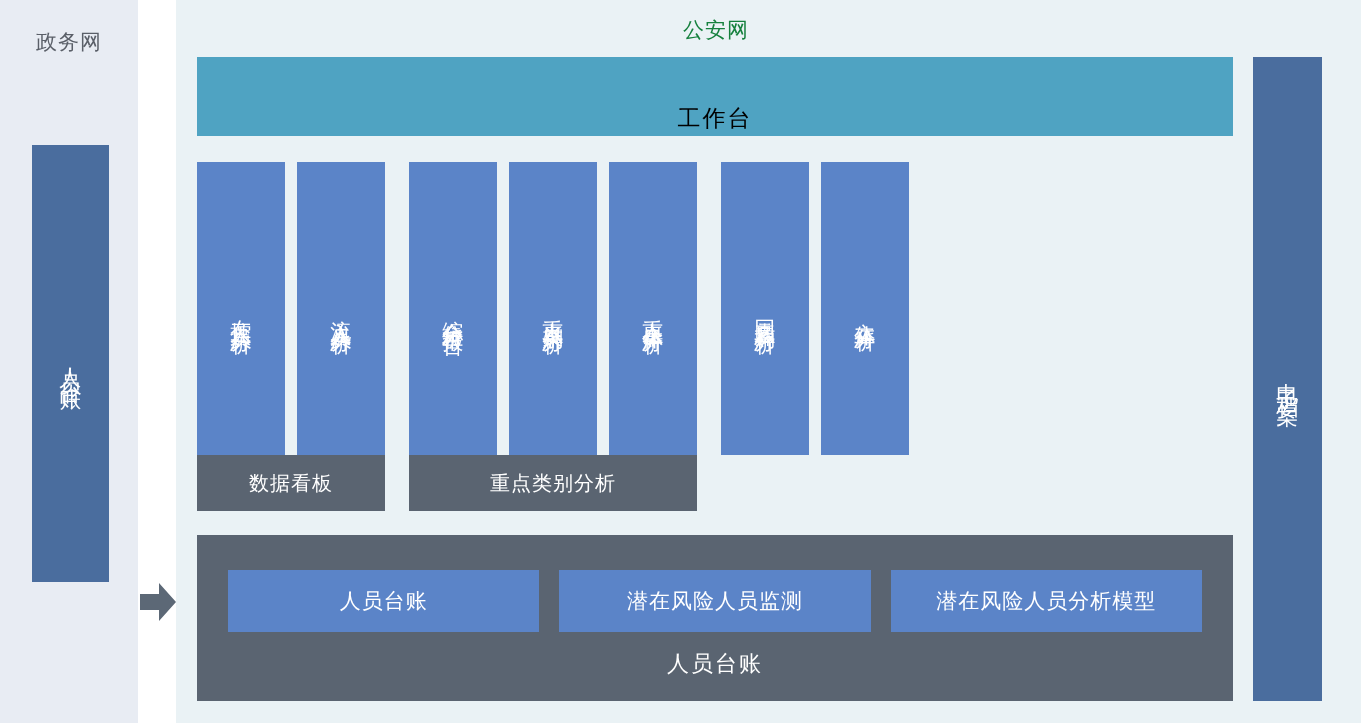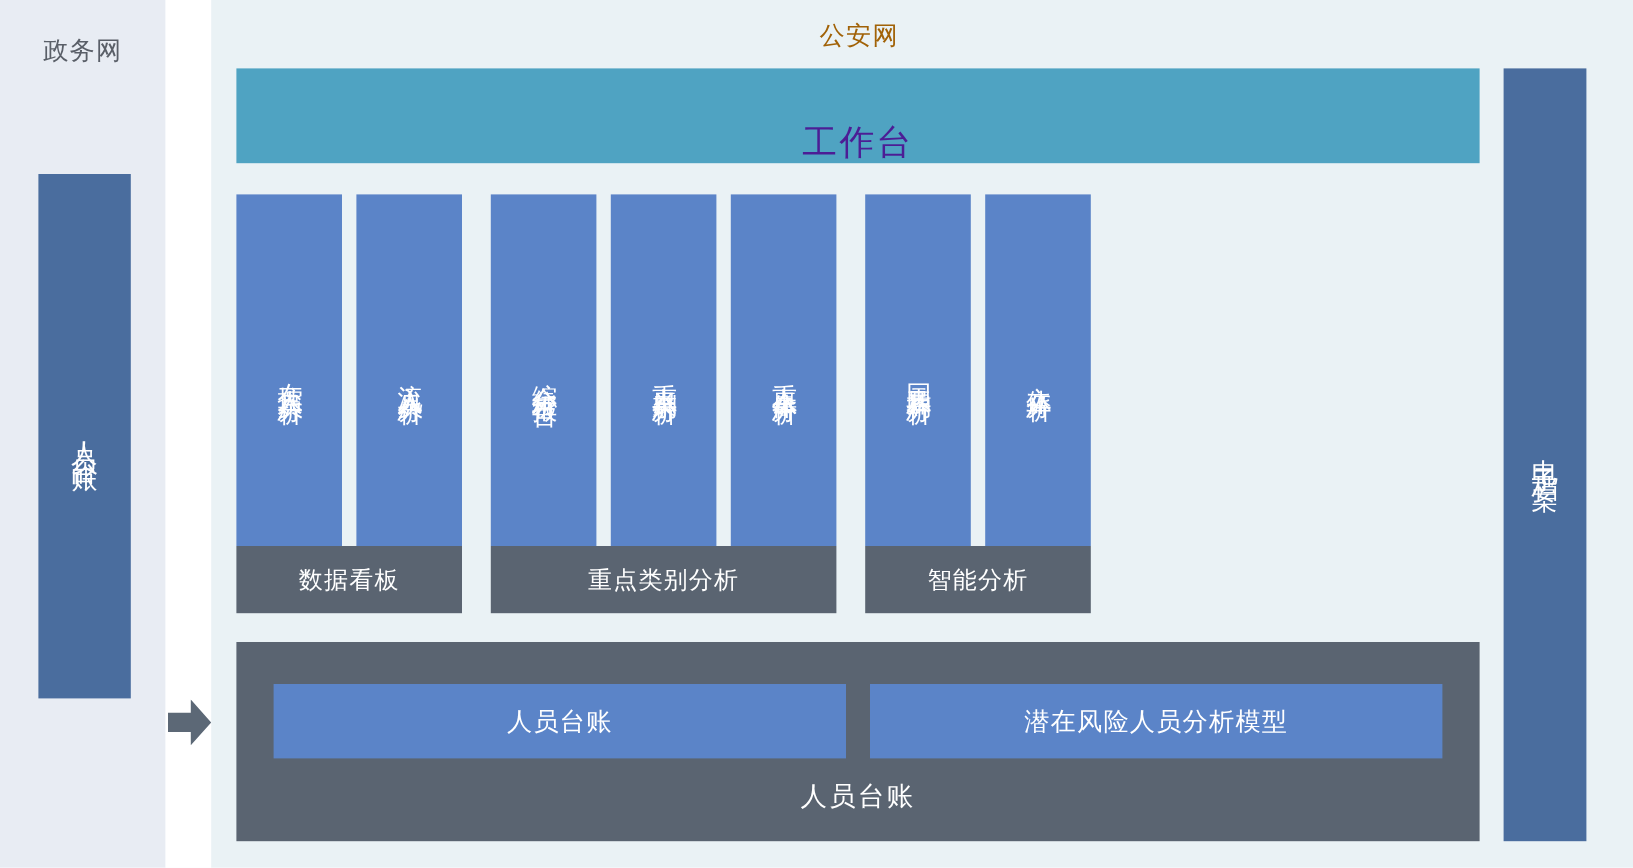--- a/index.html
+++ b/index.html
@@ -84,39 +84,39 @@
     background: #eaf2f5;
     flex: 0 0 1185px;
   }
   .police-title {
     position: absolute;
     top: 16px;
     left: 0;
     width: 1080px;
     text-align: center;
     font-size: 21px;
-    color: #a16207;
+    color: #15803d;
     letter-spacing: 1px;
   }
 
   
   .workbench {
     position: absolute;
     left: 21px;
     top: 57px;
     width: 1036px;
     height: 79px;
     background: #4fa3c2;
     display: flex;
     align-items: center;
     justify-content: center;
   }
   .workbench-label {
-    color: #4c1d95;
-    font-size: 29px;
+    color: #000000;
+    font-size: 23px;
     letter-spacing: 2px;
     margin-top: 44px;
   }
 
   
   .groups-row {
     position: absolute;
     left: 21px;
     top: 162px;
     width: 1036px;
@@ -299,34 +299,34 @@
 
       <div class="group" style="left:524px; width:188px;">
         <div class="group-cards">
           <div class="vcard">
             <span class="vcard-label">同素异构分析</span>
           </div>
           <div class="vcard">
             <span class="vcard-label">立体分析</span>
           </div>
         </div>
-        <div class="group-footer">
-          <span class="group-footer-label">智能分析</span>
-        </div>
       </div>
 
 
     </div>
 
     <div class="ledger">
       <div class="ledger-buttons">
         <div class="ledger-btn">
           <span class="ledger-btn-label">人员台账</span>
         </div>
         <div class="ledger-btn">
+          <span class="ledger-btn-label">潜在风险人员监测</span>
+        </div>
+        <div class="ledger-btn">
           <span class="ledger-btn-label">潜在风险人员分析模型</span>
         </div>
       </div>
       <div class="ledger-caption">人员台账</div>
     </div>
 
     <div class="archive-card">
       <span class="archive-label">电子档案</span>
     </div>
 

